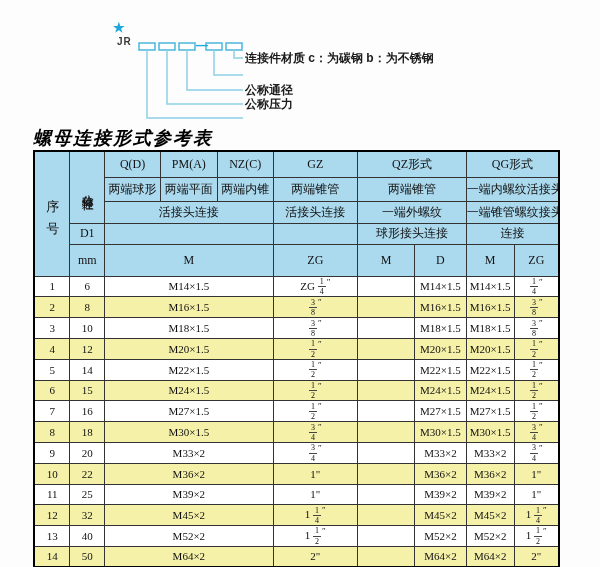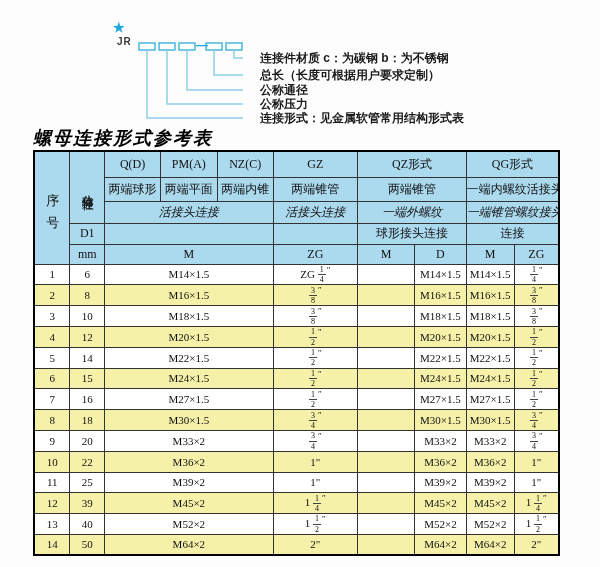--- a/index.html
+++ b/index.html
@@ -30,21 +30,21 @@
     position:absolute;left:117px;top:36px;
     font-size:10px;font-weight:bold;color:#3a3a3a;letter-spacing:1px;
   }
   .code-dash{
     position:absolute;left:196px;top:38px;
     font-size:12px;font-weight:bold;color:var(--accent-blue);
   }
   .diag-label{
     position:absolute;left:245px;
     font-size:12px;font-weight:600;color:#1c1c1c;
-    white-space:nowrap;line-height:14px;margin-left:15px;
+    white-space:nowrap;line-height:14px;
   }
   
   .table-title{
     position:absolute;left:33px;top:126px;
     font-family:Liberation Sans, sans-serif;
     font-style:italic;font-weight:bold;
     font-size:18px;color:#000;letter-spacing:2px;
   }
   
   table.ref{
@@ -58,23 +58,23 @@
     overflow:hidden;white-space:nowrap;
   }
   thead th{
     background:var(--header-bg);
     font-weight:normal;
     font-family:"Liberation Serif",serif;
     font-size:12px;color:#111;margin-top:16px;
   }
   thead tr:nth-child(1){height:26px;}
   thead tr:nth-child(2){height:24px;}
-  thead tr:nth-child(3){height:22px;font-style:italic;}
+  thead tr:nth-child(3){height:22px;}
   thead tr:nth-child(4){height:21px;}
-  thead tr:nth-child(5){height:20px;}
+  thead tr:nth-child(5){height:32px;}
   tbody tr{height:20.7px;}
   tbody td{
     font-family:"Liberation Serif",serif;
     font-size:11px;color:#111;background:#fff;
   }
   tbody tr.alt td{background:var(--row-alt);}
   .vtext{
     writing-mode:vertical-rl;text-orientation:upright;
     display:inline-block;font-size:13px;
   }
@@ -105,24 +105,22 @@
     <polyline points="187,50 187,90 243,90" fill="none" stroke="#8ed0e6" stroke-width="1.5"></polyline>
     <polyline points="167,50 167,104 243,104" fill="none" stroke="#8ed0e6" stroke-width="1.5"></polyline>
     <polyline points="147,50 147,118 243,118" fill="none" stroke="#8ed0e6" stroke-width="1.5"></polyline>
   </svg>
   <div class="diag-title">
     <span class="star">★</span>
   </div>
   <span class="code-prefix">JR</span>
   <span class="code-dash">—</span>
   <span class="diag-label" style="top:51px">连接件材质  c：为碳钢  b：为不锈钢</span>
-  <span class="diag-label" style="top:68px">总长（长度可根据用户要求定制）</span>
   <span class="diag-label" style="top:83px">公称通径</span>
   <span class="diag-label" style="top:97px">公称压力</span>
-  <span class="diag-label" style="top:111px">连接形式：见金属软管常用结构形式表</span>
 </div>
 
 <div class="table-title">螺母连接形式参考表</div>
 
 <table class="ref">
   <colgroup>
     <col style="width:6.83%">
       <col style="width:6.64%">
     <col style="width:10.63%">
       <col style="width:10.82%">
@@ -281,21 +279,21 @@
         <td>25</td>
         <td colspan="3">M39×2</td>
         <td>1"</td>
         <td></td>
         <td>M39×2</td>
         <td>M39×2</td>
         <td>1"</td>
       </tr>
       <tr class="alt">
         <td>12</td>
-        <td>39</td>
+        <td>32</td>
         <td colspan="3">M45×2</td>
         <td>1 <span class="frac"><span class="fn">1</span><span class="fd">4</span></span><span class="inch">″</span></td>
         <td></td>
         <td>M45×2</td>
         <td>M45×2</td>
         <td>1 <span class="frac"><span class="fn">1</span><span class="fd">4</span></span><span class="inch">″</span></td>
       </tr>
       <tr>
         <td>13</td>
         <td>40</td>

